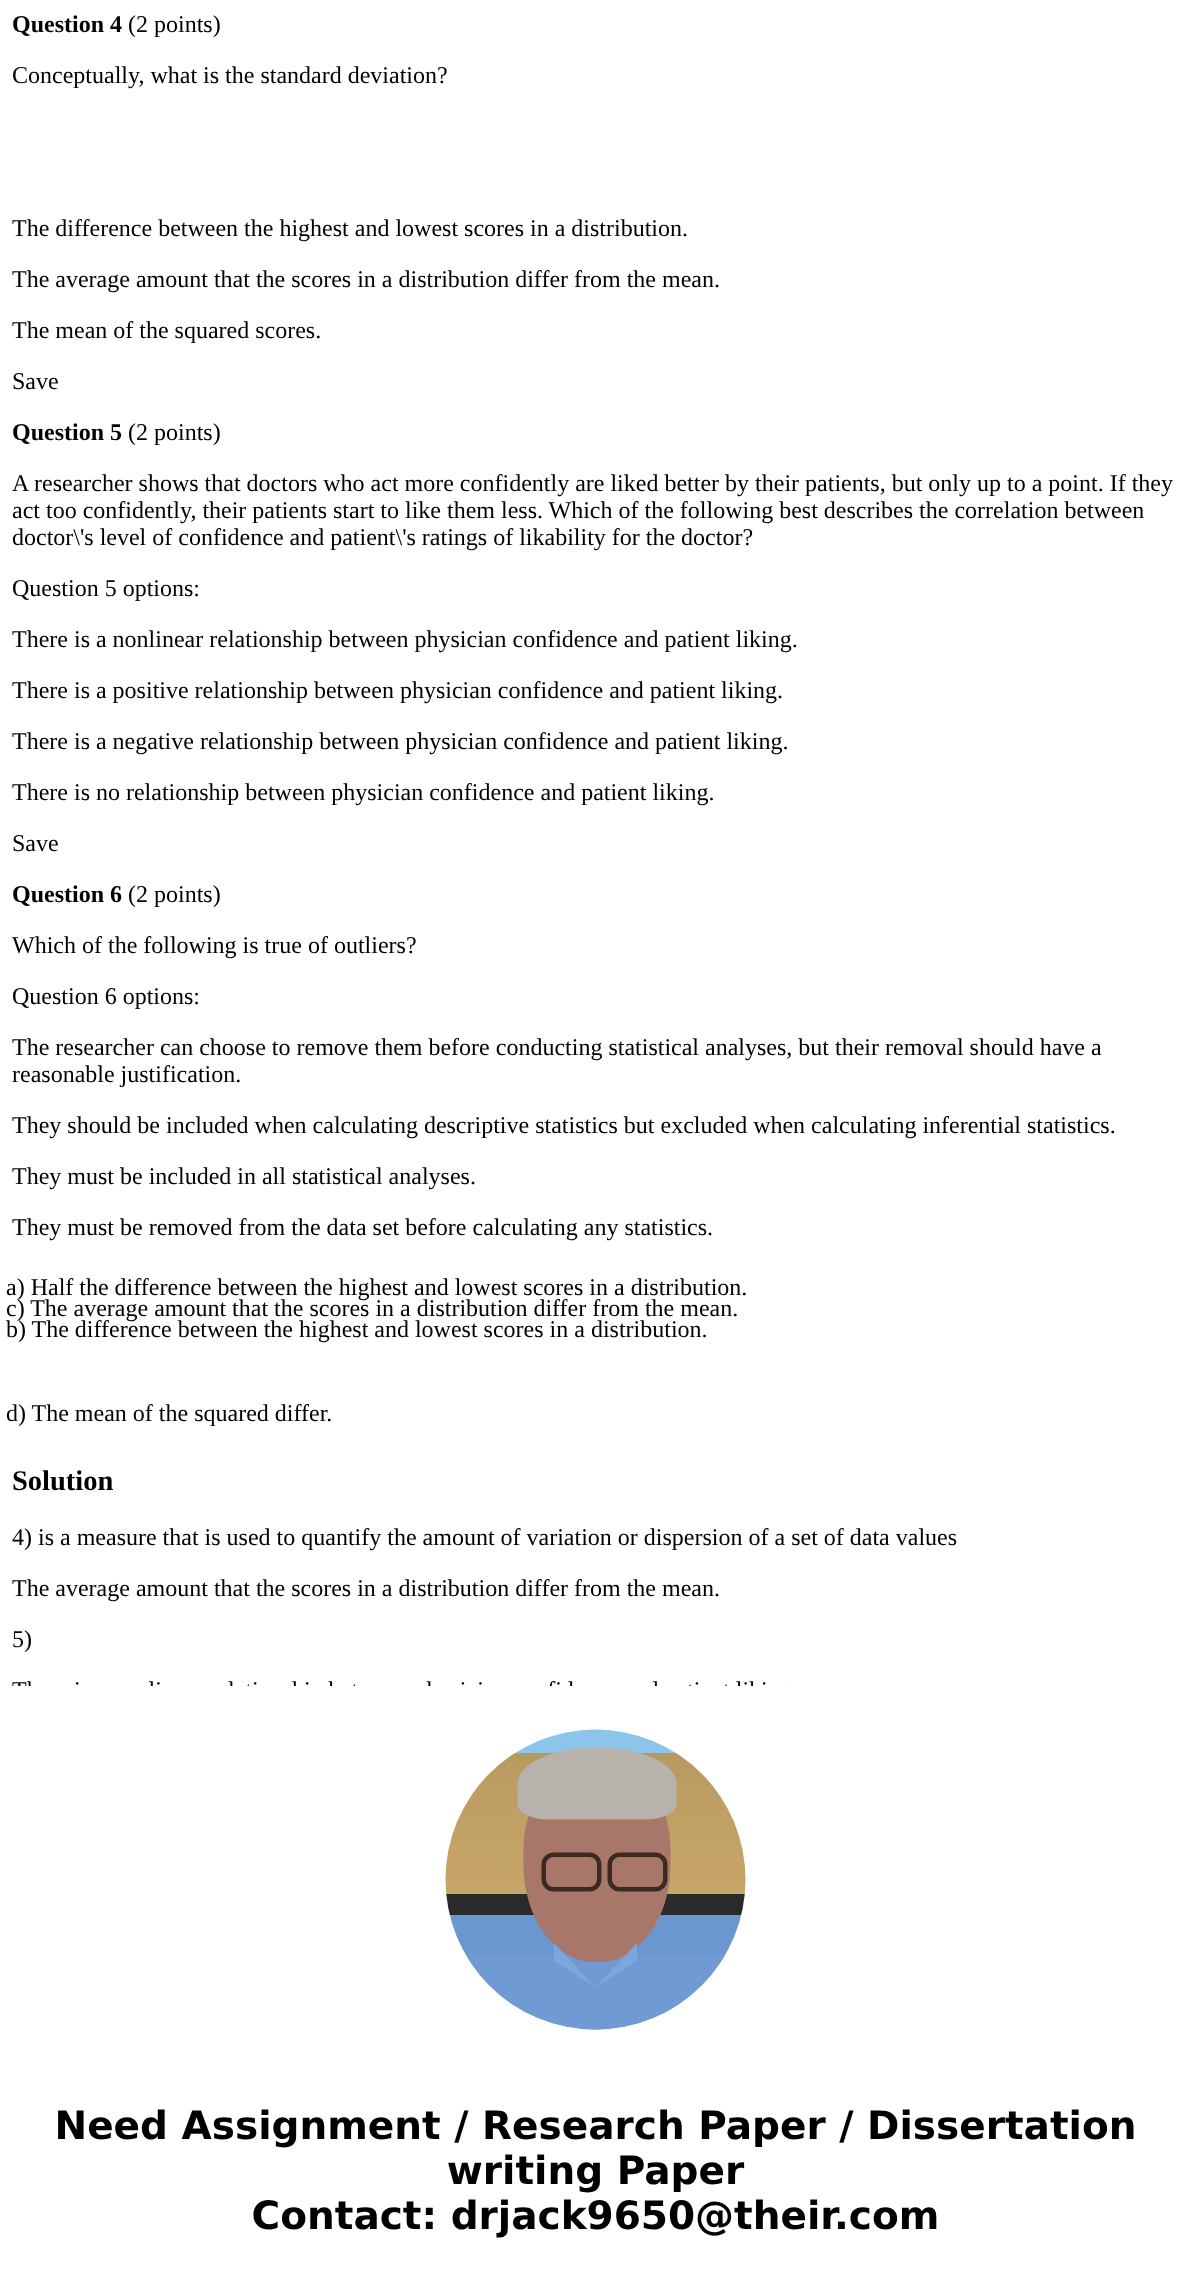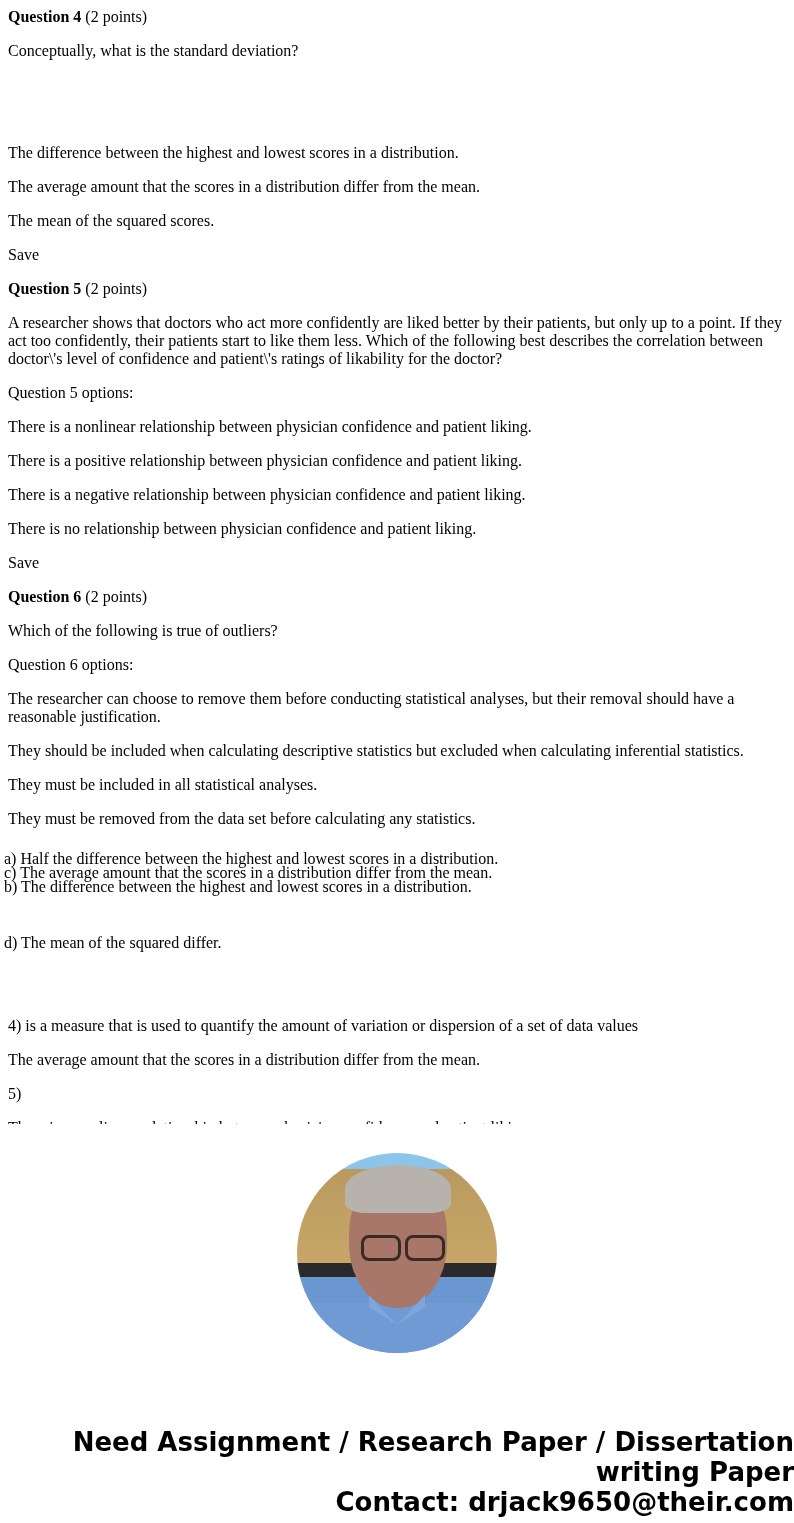--- a/index.html
+++ b/index.html
@@ -31,22 +31,22 @@
     .avatar .glasses-l { left: 64px; }
     .avatar .glasses-r { left: 108px; }
     .avatar .shirt {
       position: absolute; left: 0; top: 150px; width: 200px; height: 60px; background: #6f9ad4;
     }
     .avatar .collar {
       position: absolute; left: 72px; top: 142px; width: 56px; height: 30px; background: #7da6dc;
       clip-path: polygon(0 0, 50% 100%, 100% 0, 100% 40%, 50% 100%, 0 40%);
     }
     .promo {
-      position: absolute; left: 0; top: 1403px; width: 794px; text-align: right;
-      font-family: "DejaVu Sans", sans-serif; font-weight: bold; font-size: 26px; line-height: 30px; margin-top: 24px;
+      position: absolute; left: 0; top: 1403px; width: 794px; text-align: center;
+      font-family: "DejaVu Sans", sans-serif; font-weight: bold; font-size: 26px; line-height: 30px;
     }
     .promo div { margin: 0; }
   </style>
 </head>
 <body>
 
 <div class="doc">
 
   <p style="top:8px"><b>Question 4</b> <span>(2 points)</span></p>
   <p style="top:42px">Conceptually, what is the standard deviation?</p>
@@ -72,20 +72,21 @@
   <p style="top:776px">They must be included in all statistical analyses.</p>
   <p style="top:810px">They must be removed from the data set before calculating any statistics.</p>
 
   <div class="opt-list">
     <p style="top:850px">a) Half the difference between the highest and lowest scores in a distribution.</p>
     <p style="top:878px">b) The difference between the highest and lowest scores in a distribution.</p>
     <p style="top:864px">c) The average amount that the scores in a distribution differ from the mean.</p>
     <p style="top:934px">d) The mean of the squared differ.</p>
   </div>
 
+  <p class="solution-h" style="top:977px">Solution</p>
   <p style="top:1017px">4) is a measure that is used to quantify the amount of variation or dispersion of a set of data values</p>
   <p style="top:1051px">The average amount that the scores in a distribution differ from the mean.</p>
   <p style="top:1085px">5)</p>
   <p style="top:1119px">There is a nonlinear relationship between physician confidence and patient liking.</p>
 </div>
 
 <div class="avatar">
   <div class="shirt"></div>
   <div class="face"></div>
   <div class="hair"></div>

